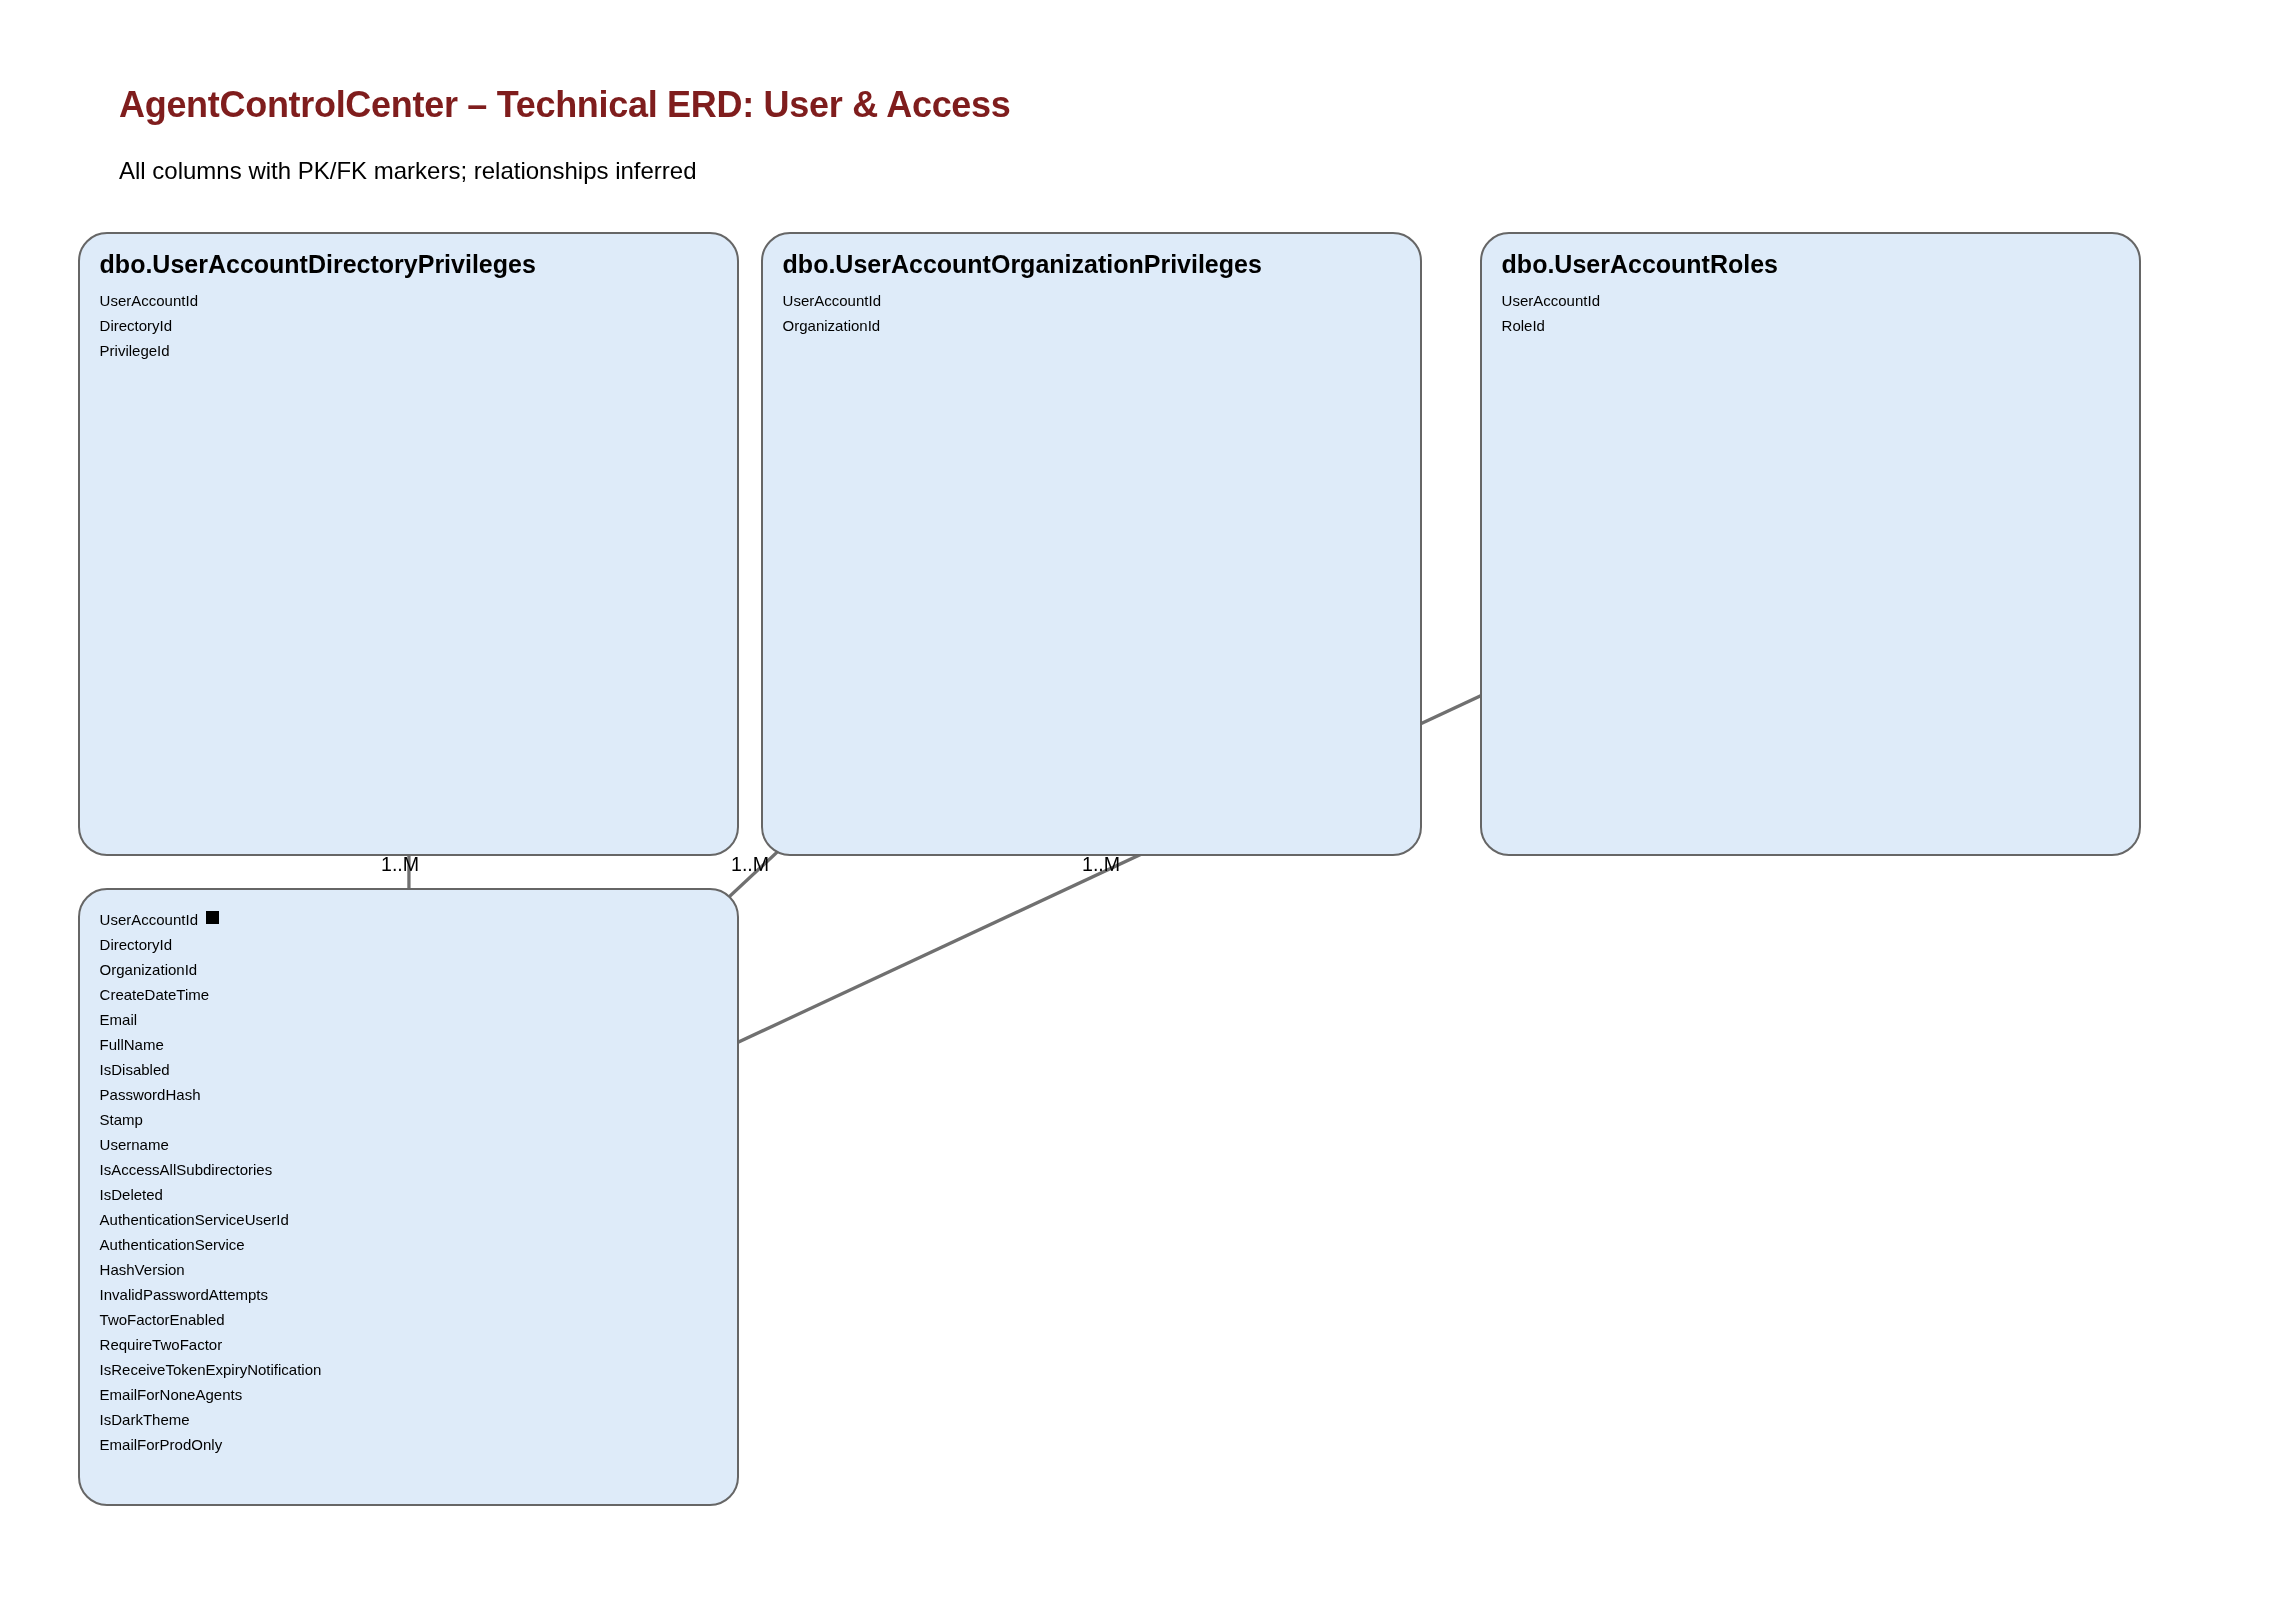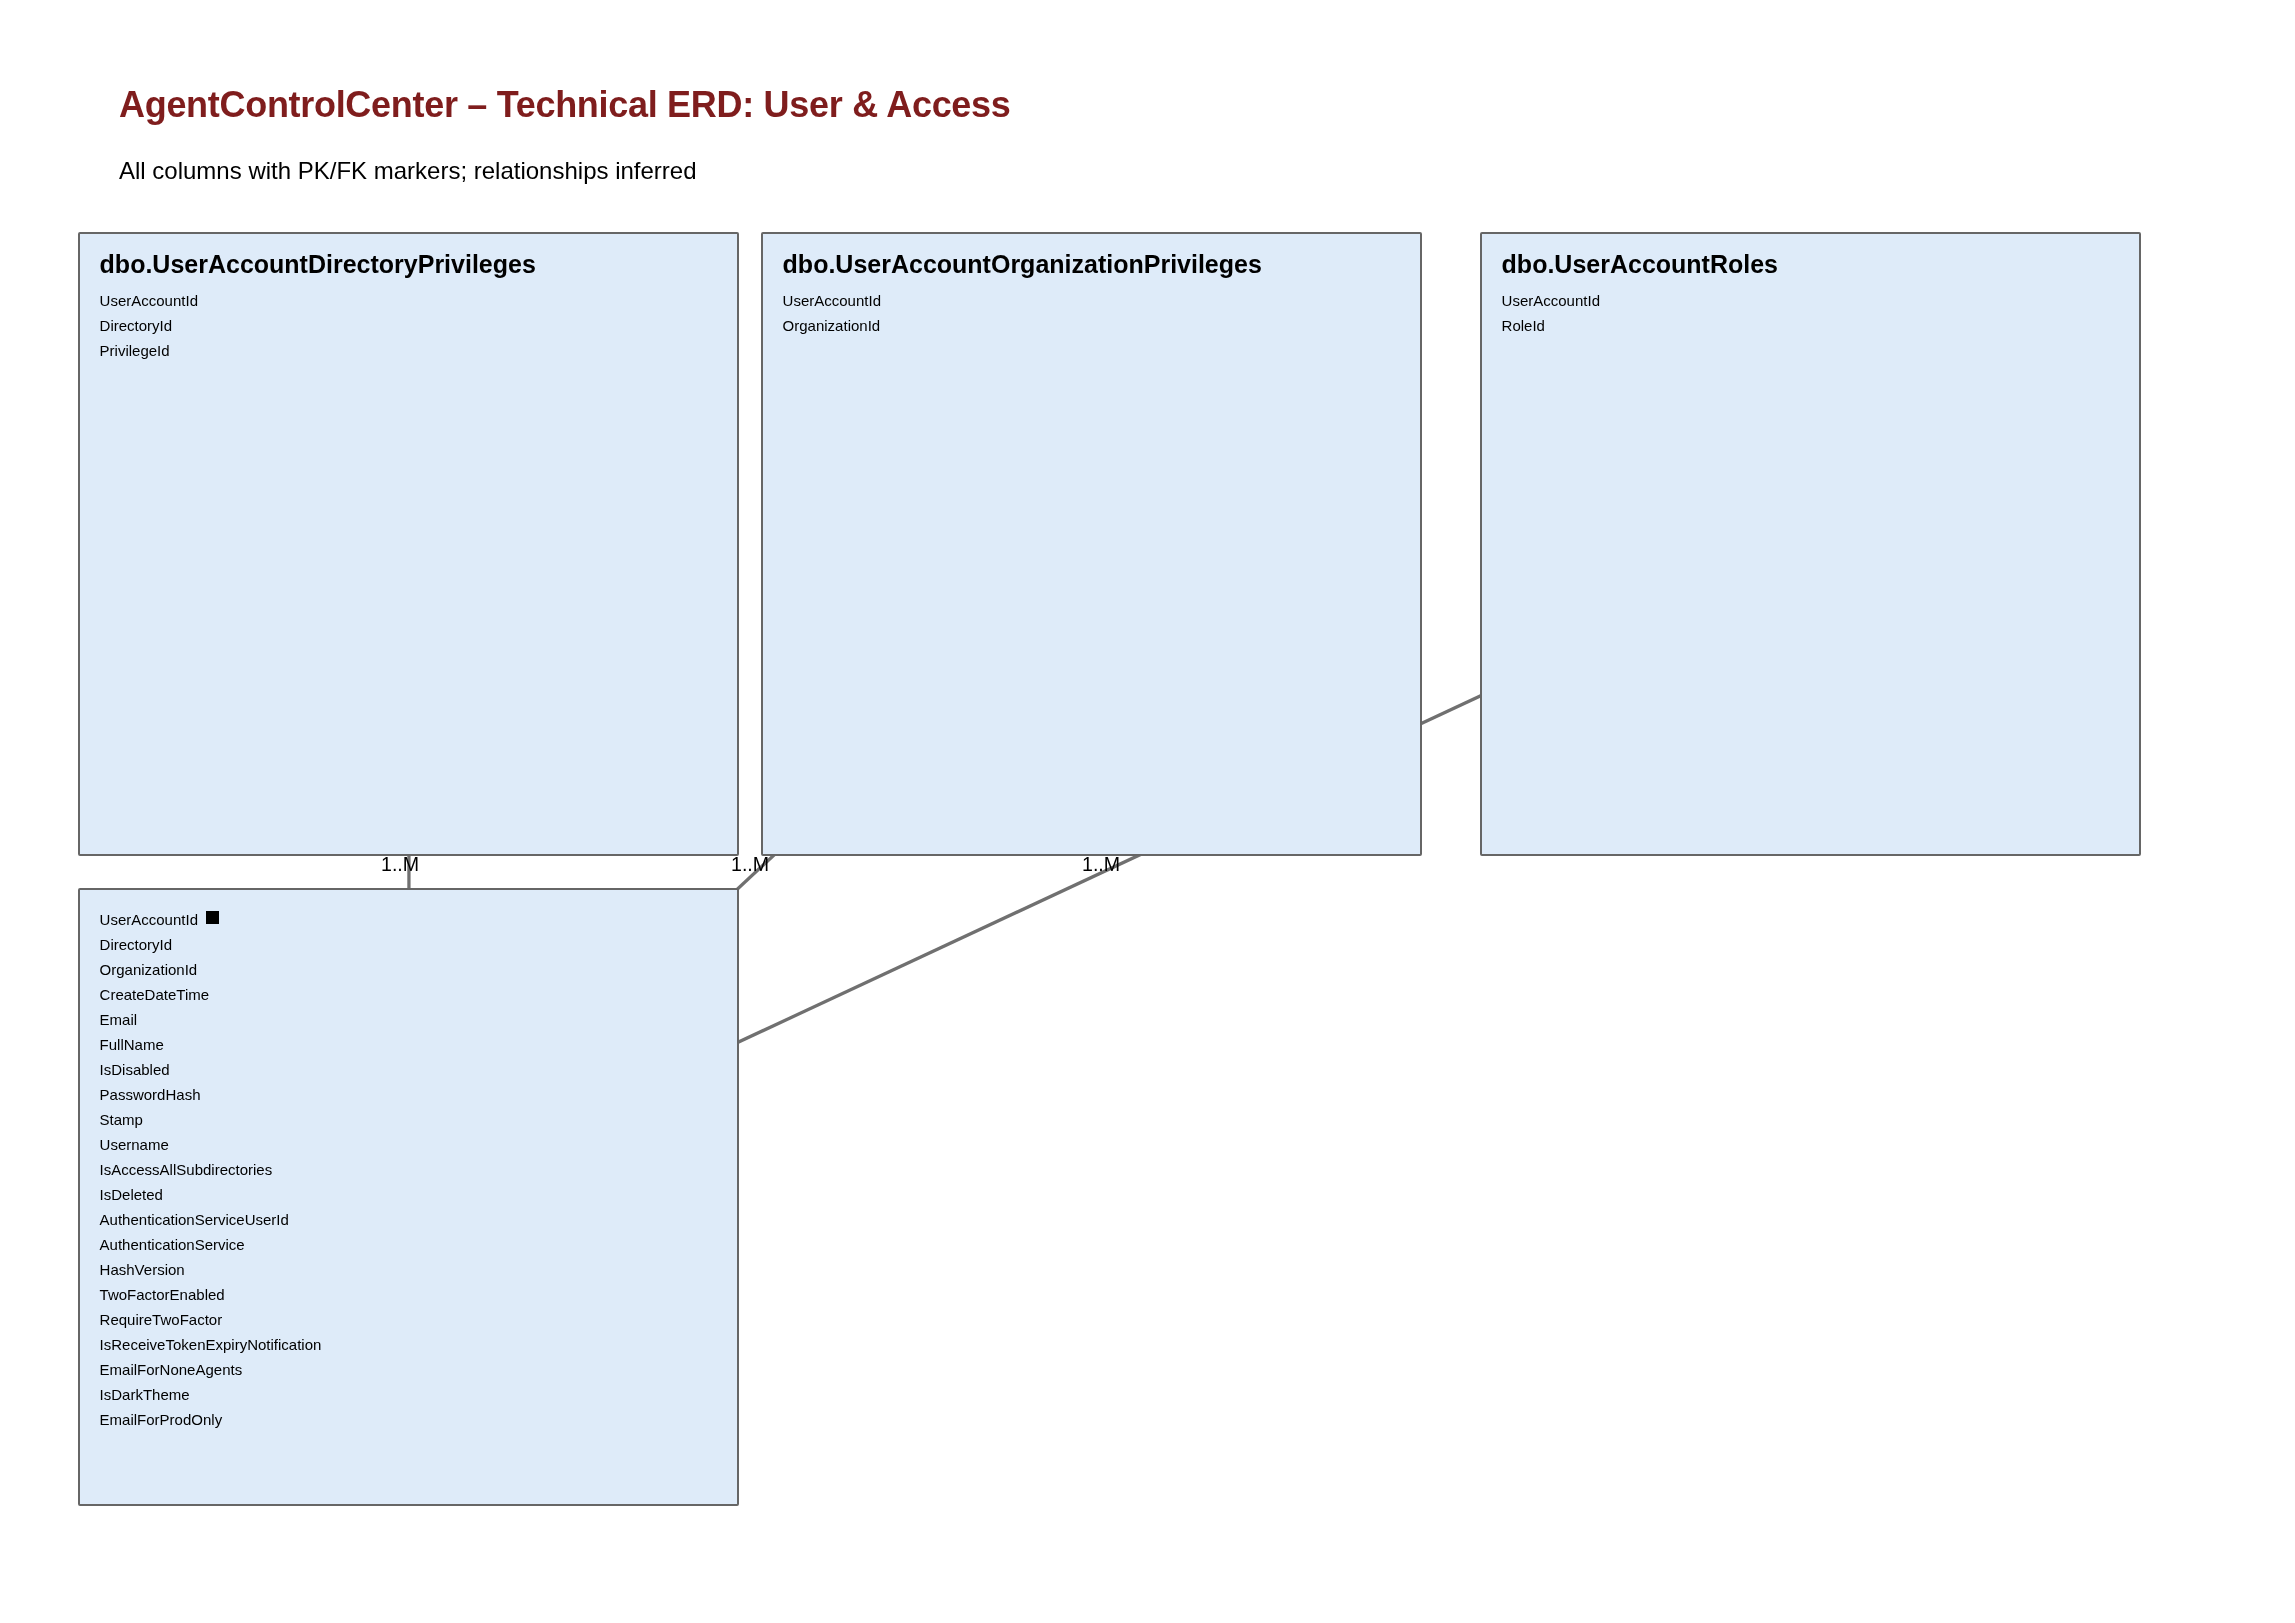--- a/index.html
+++ b/index.html
@@ -50,21 +50,21 @@
     width: 2295px;
     height: 1623px;
     pointer-events: none;
   }
 
   
   .entity {
     position: absolute;
     background: #deebf9;
     border: 2px solid #666666;
-    border-radius: 2px;
+    border-radius: 29px;
     padding: 17px 19.6px 13px 19.6px;
     overflow: hidden;
   }
 
   .entity-title {
     font-size: 25px;
     font-weight: bold;
     color: #000000;
     white-space: nowrap;
     line-height: 1.05;
@@ -149,20 +149,21 @@
       <li><span>FullName</span></li>
       <li><span>IsDisabled</span></li>
       <li><span>PasswordHash</span></li>
       <li><span>Stamp</span></li>
       <li><span>Username</span></li>
       <li><span>IsAccessAllSubdirectories</span></li>
       <li><span>IsDeleted</span></li>
       <li><span>AuthenticationServiceUserId</span></li>
       <li><span>AuthenticationService</span></li>
       <li><span>HashVersion</span></li>
+      <li><span>InvalidPasswordAttempts</span></li>
       <li><span>TwoFactorEnabled</span></li>
       <li><span>RequireTwoFactor</span></li>
       <li><span>IsReceiveTokenExpiryNotification</span></li>
       <li><span>EmailForNoneAgents</span></li>
       <li><span>IsDarkTheme</span></li>
       <li><span>EmailForProdOnly</span></li>
     </ul>
   </div>
 
   <div class="cardinality" style="left:381px; top:853px;">1..M</div>

